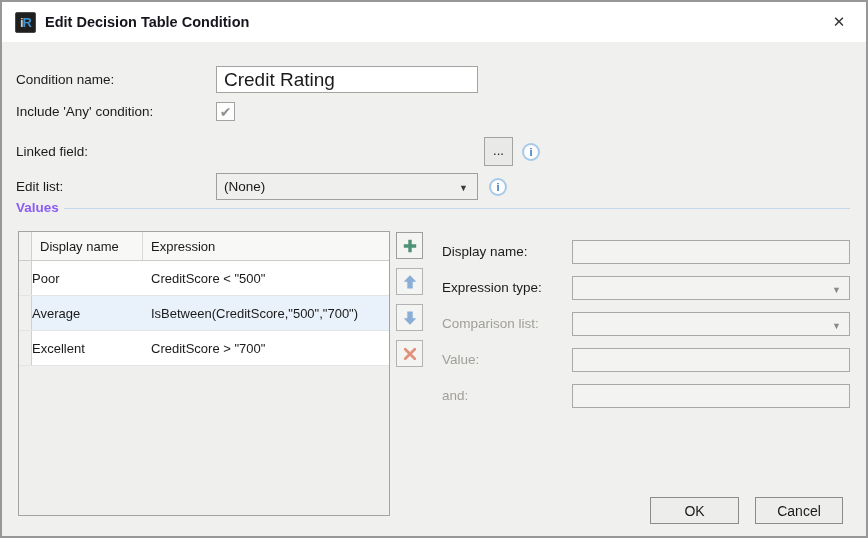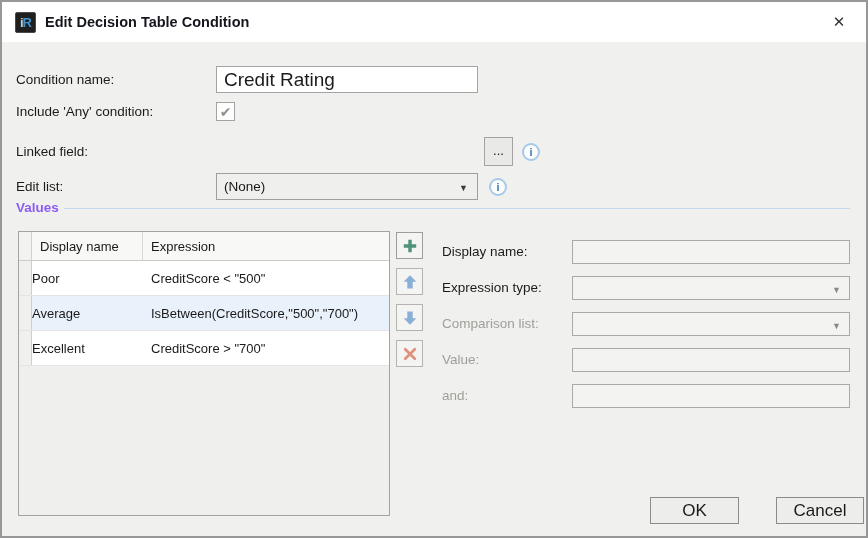--- a/index.html
+++ b/index.html
@@ -97,21 +97,21 @@
   
   .dfield{
     position:absolute;left:570px;width:278px;height:24px;
     background:#f3f3f1;border:1px solid #a9a9a7;
   }
   .dfield .dd-arrow{position:absolute;right:8px;top:8px;font-size:9px;color:#8a8a88;}
 
   
   .footer-btn{
     position:absolute;height:27px;background:#ededeb;border:1px solid #8b8b89;
-    font-size:17px;color:#1a1a1a;display:flex;align-items:center;justify-content:center;
+    font-size:14px;color:#1a1a1a;display:flex;align-items:center;justify-content:center;
   }
 </style>
 </head>
 <body>
 
 <div class="win">
 
   <div class="titlebar">
     <div class="app-icon">
         <span class="i-part">i</span>
@@ -202,16 +202,16 @@
       <span class="dd-arrow">▼</span>
     </div>
 
     <div class="lbl dim" style="left:440px;top:306px;line-height:24px;">Value:</div>
     <div class="dfield" style="top:306px;"></div>
 
     <div class="lbl dim" style="left:440px;top:342px;line-height:24px;">and:</div>
     <div class="dfield" style="top:342px;"></div>
 
     <div class="footer-btn" style="left:648px;top:455px;width:89px;">OK</div>
-    <div class="footer-btn" style="left:774px;top:455px;width:88px;">Cancel</div>
+    <div class="footer-btn" style="left:753px;top:455px;width:88px;">Cancel</div>
 
   </div>
 </div>
 
 </body></html>

